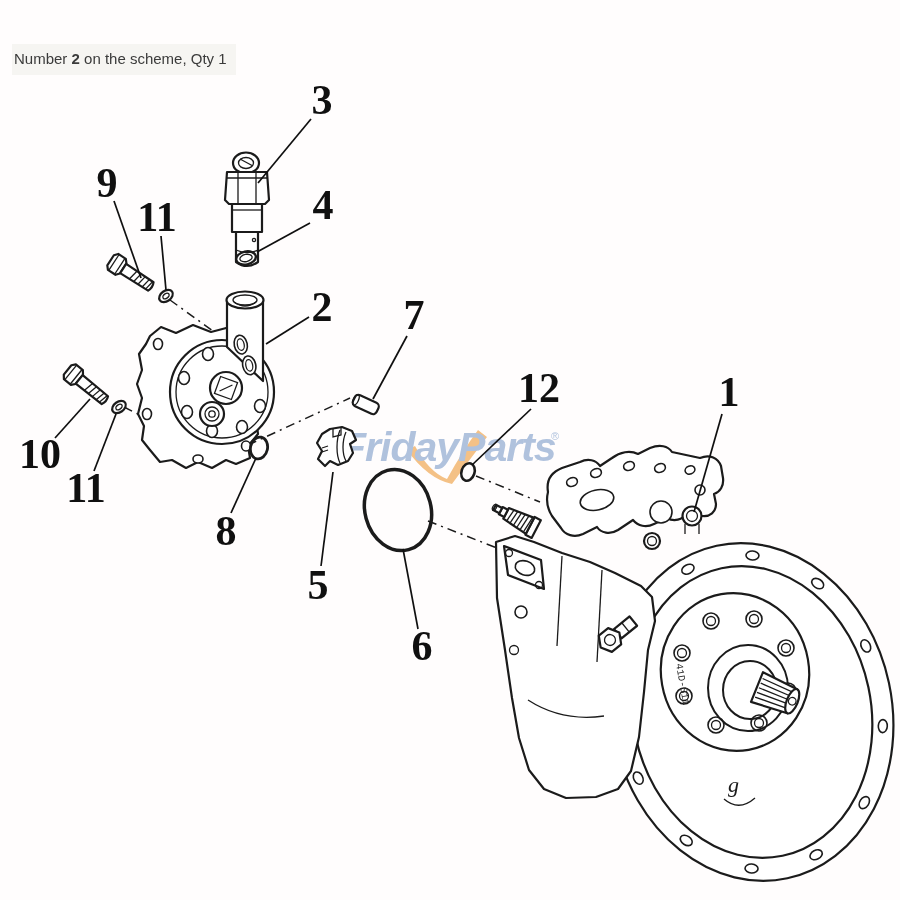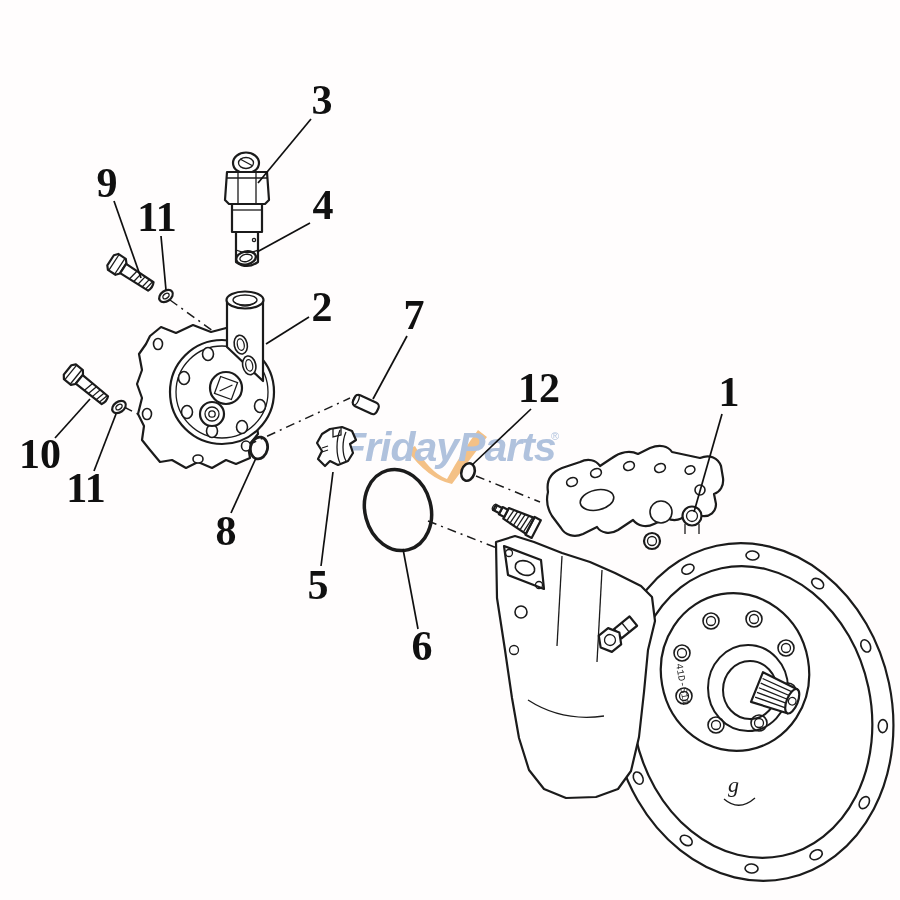--- a/index.html
+++ b/index.html
@@ -24,20 +24,21 @@
            font-size:41px;letter-spacing:-1px;}
   .wm-reg{font-family:"Liberation Sans",sans-serif;font-size:11px;}
   .cast{font-family:"Liberation Mono",monospace;font-size:10px;fill:#2a2a2a;}
   .gmark{font-family:"Liberation Serif",serif;font-style:italic;font-size:22px;fill:#1b1b1b;}
 </style>
 </head>
 <body>
 
 <div class="canvas">
 
+  <div class="note"><span>Number </span><b>2</b><span> on the scheme, Qty 1</span></div>
 
   <svg width="900" height="900" viewBox="0 0 900 900">
     <defs>
       <g id="hexbolt">
         <path class="fw" d="M-16,-6 L-13,-9.5 L-4,-9.5 L-1,-6 L-1,6 L-4,9.5 L-13,9.5 L-16,6 Z"></path>
         <line class="t" x1="-12" y1="-9.5" x2="-12" y2="9.5"></line>
         <line class="t" x1="-5" y1="-9.5" x2="-5" y2="9.5"></line>
         <path class="fw" d="M-1,-5.5 L32,-5 Q34.5,0 32,5 L-1,5.5 Z"></path>
         <line class="t" x1="12" y1="-5.2" x2="10" y2="5.2"></line>
         <line class="t" x1="17" y1="-5.2" x2="15" y2="5.2"></line>

